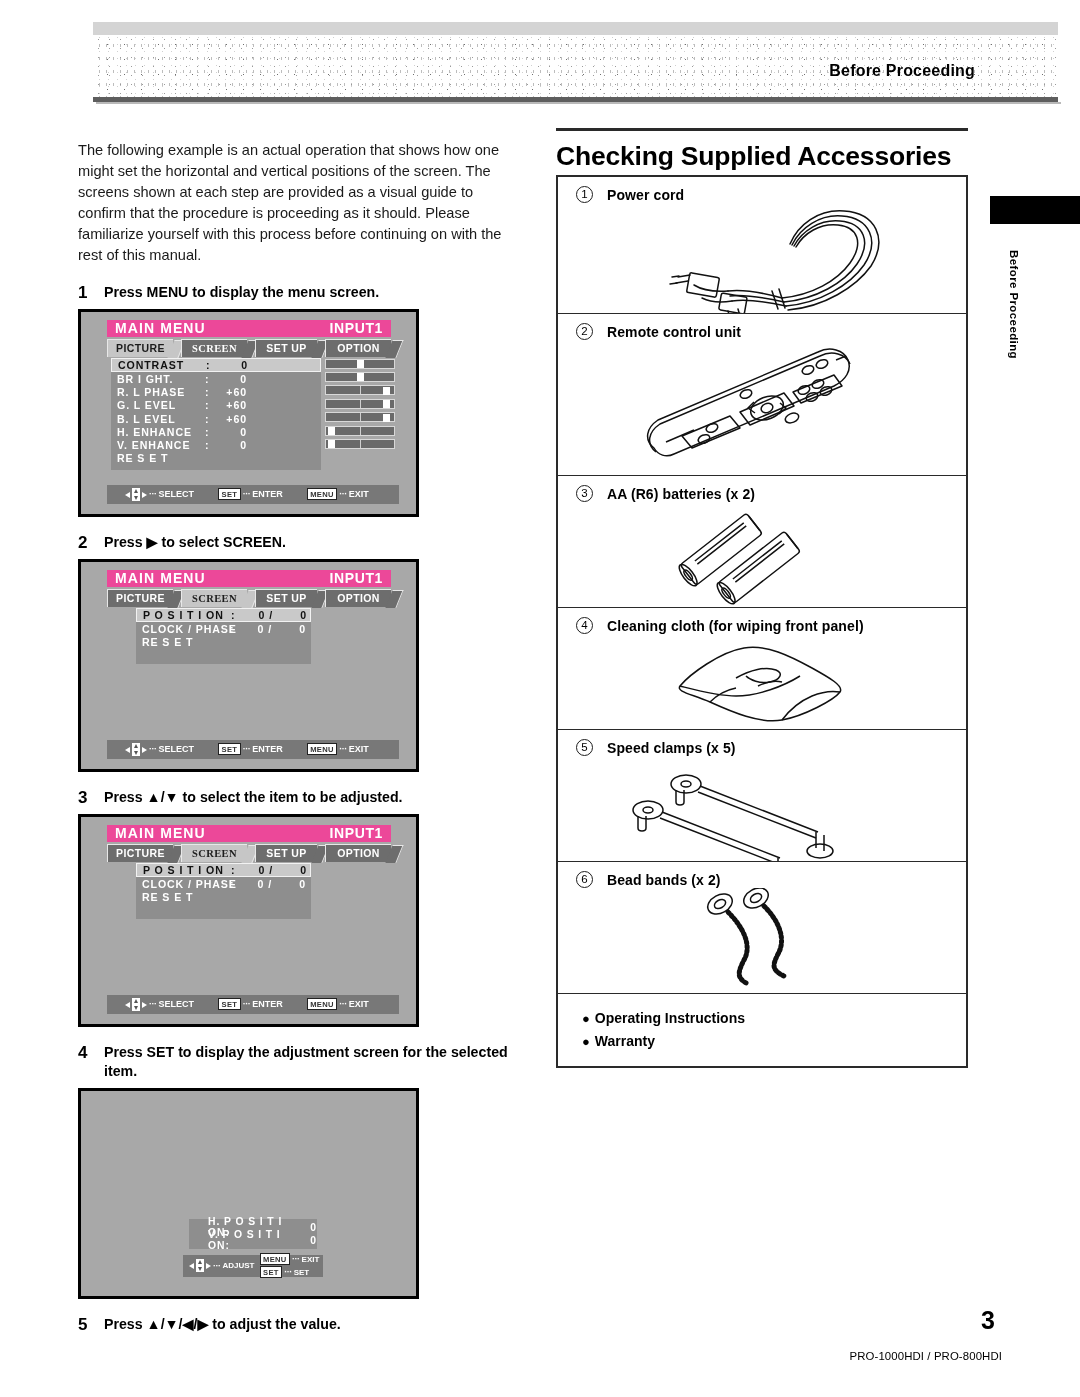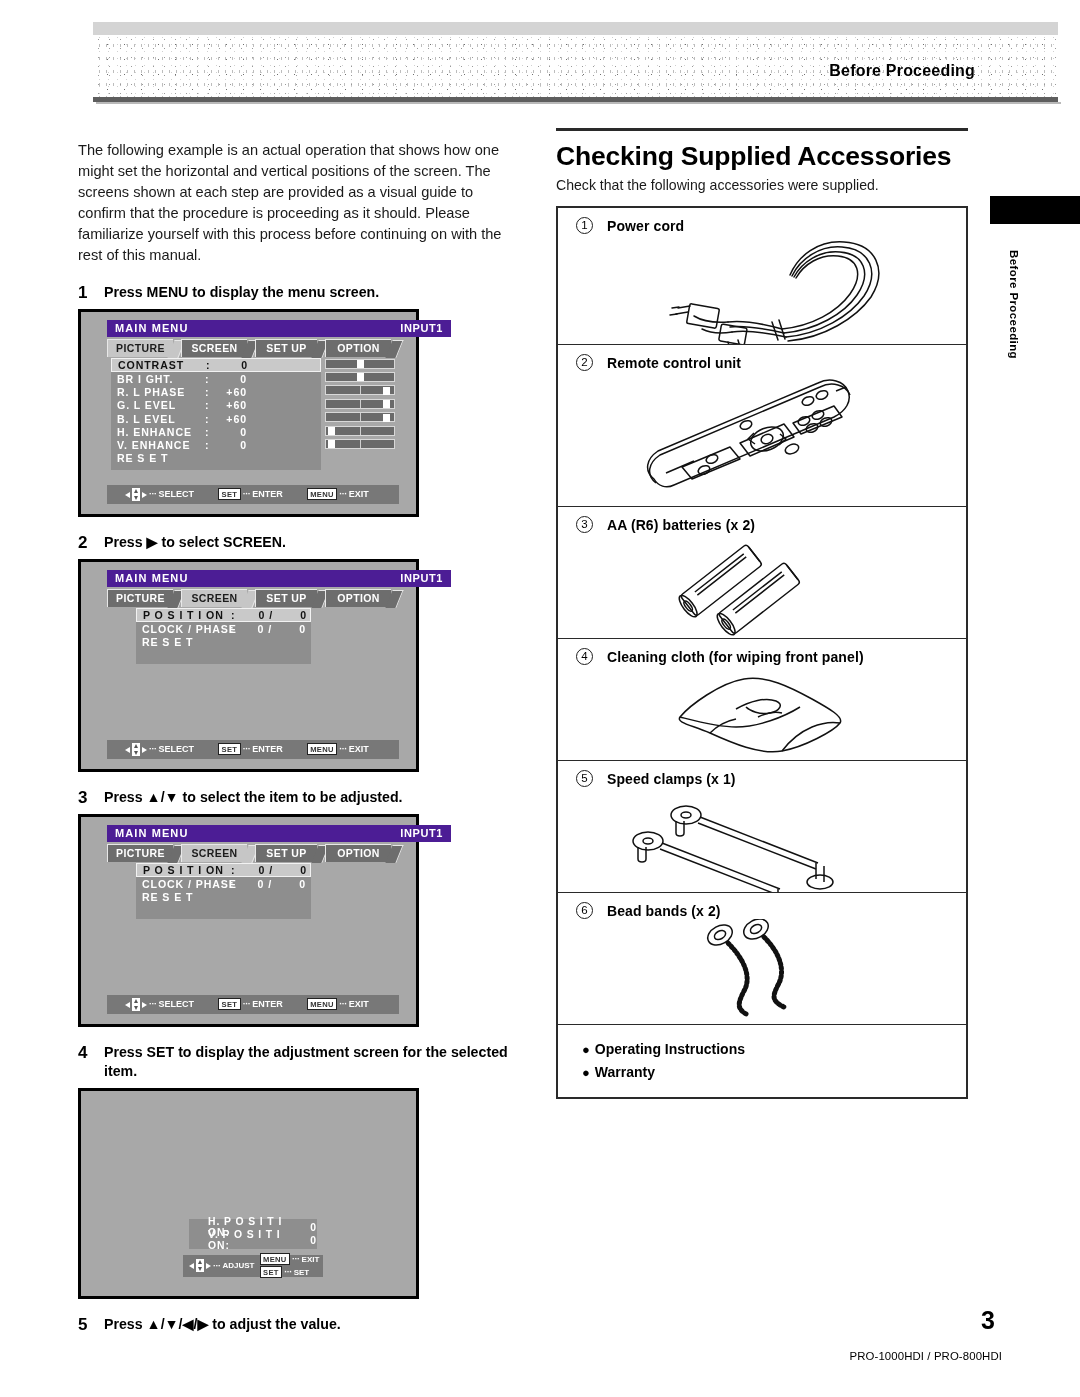--- a/index.html
+++ b/index.html
@@ -58,23 +58,23 @@
     border: 3px solid #000;
     margin-top: 7px;
     width: 341px;
   }
   .osd.s1 { height: 208px; }
   .osd.s2 { height: 213px; }
   .osd.s3 { height: 213px; }
   .osd.s4 { height: 211px; width: 341px; }
 
   .osd-title {
-    position: absolute; left: 26px; top: 8px; width: 344px; height: 17px;
-    background: #4c1d95; color: #fff;
-    font-size: 11px; font-weight: bold; letter-spacing: 1.1px;
+    position: absolute; left: 26px; top: 8px; width: 284px; height: 17px;
+    background: #ec4899; color: #fff;
+    font-size: 14px; font-weight: bold; letter-spacing: 1.1px;
     display: flex; align-items: center; justify-content: space-between;
     padding: 0 8px;
     font-family: "Liberation Sans", sans-serif;
   }
   .osd-title .inp { letter-spacing: .6px; }
 
   .tabrow { position: absolute; left: 26px; top: 27px; width: 292px; height: 18px; }
   .tab {
     position: absolute; top: 0; height: 18px;
     color: #fff; font-size: 10.5px; font-weight: bold;
@@ -86,21 +86,21 @@
   }
   .tab.active { background: #c6c6c6; color: #1c1c1c; }
   .tab .slash {
     position: absolute; right: -9px; top: 0; width: 11px; height: 18px;
     background: inherit;
     transform: skewX(-22deg);
     border-top: 1px solid #e8e8e8;
     border-right: 1px solid #e8e8e8;
   }
   .tab0 { left: 0;   width: 66px; }
-  .tab1 { left: 74px; width: 66px; }
+  .tab1 { left: 74px; width: 66px; font-family: Liberation Serif, serif; }
   .tab2 { left: 148px; width: 62px; }
   .tab3 { left: 218px; width: 66px; }
 
   .menu-panel {
     position: absolute; background: #8e8e8e;
   }
   .s1 .menu-panel { left: 30px; top: 46px; width: 210px; height: 112px; }
   .s2 .menu-panel, .s3 .menu-panel { left: 55px; top: 46px; width: 175px; height: 56px; }
 
   .row {
@@ -530,21 +530,20 @@
 
     <div class="step">
       <span class="step-num">5</span>
       <span class="step-txt">Press ▲/▼/◀/▶ to adjust the value.</span>
     </div>
   </div>
 
   <div class="right-col">
     <div class="h1-rule"></div>
     <div class="h1">Checking Supplied Accessories</div>
-    <p class="lead">Check that the following accessories were supplied.</p>
 
     <div class="acc-box">
 
       <div class="acc-item">
         <div class="acc-head">
           <span class="circ">1</span>
           <span class="acc-label">Power cord</span>
         </div>
         <div class="acc-art">
           <svg width="260" height="110" viewBox="0 0 260 110">
@@ -645,21 +644,21 @@
               <path d="M74 44 C88 36 104 32 114 36 C122 39 118 46 108 48 C98 50 88 46 84 42"></path>
               <path d="M96 52 C104 48 112 46 120 48"></path>
             </g>
           </svg>
         </div>
       </div>
 
       <div class="acc-item">
         <div class="acc-head">
           <span class="circ">5</span>
-          <span class="acc-label">Speed clamps (x 1)</span>
+          <span class="acc-label">Speed clamps (x 5)</span>
         </div>
         <div class="acc-art">
           <svg width="280" height="105" viewBox="0 0 280 105">
             <g fill="none" stroke="#111" stroke-width="1.5" stroke-linejoin="round">
               <g>
                 <ellipse cx="64" cy="28" rx="15" ry="9"></ellipse>
                 <ellipse cx="64" cy="28" rx="5" ry="3"></ellipse>
                 <path d="M54 34 L54 46 C54 50 62 50 62 46 L62 34"></path>
                 <path d="M78 30 L196 76"></path>
                 <path d="M76 36 L194 82"></path>

